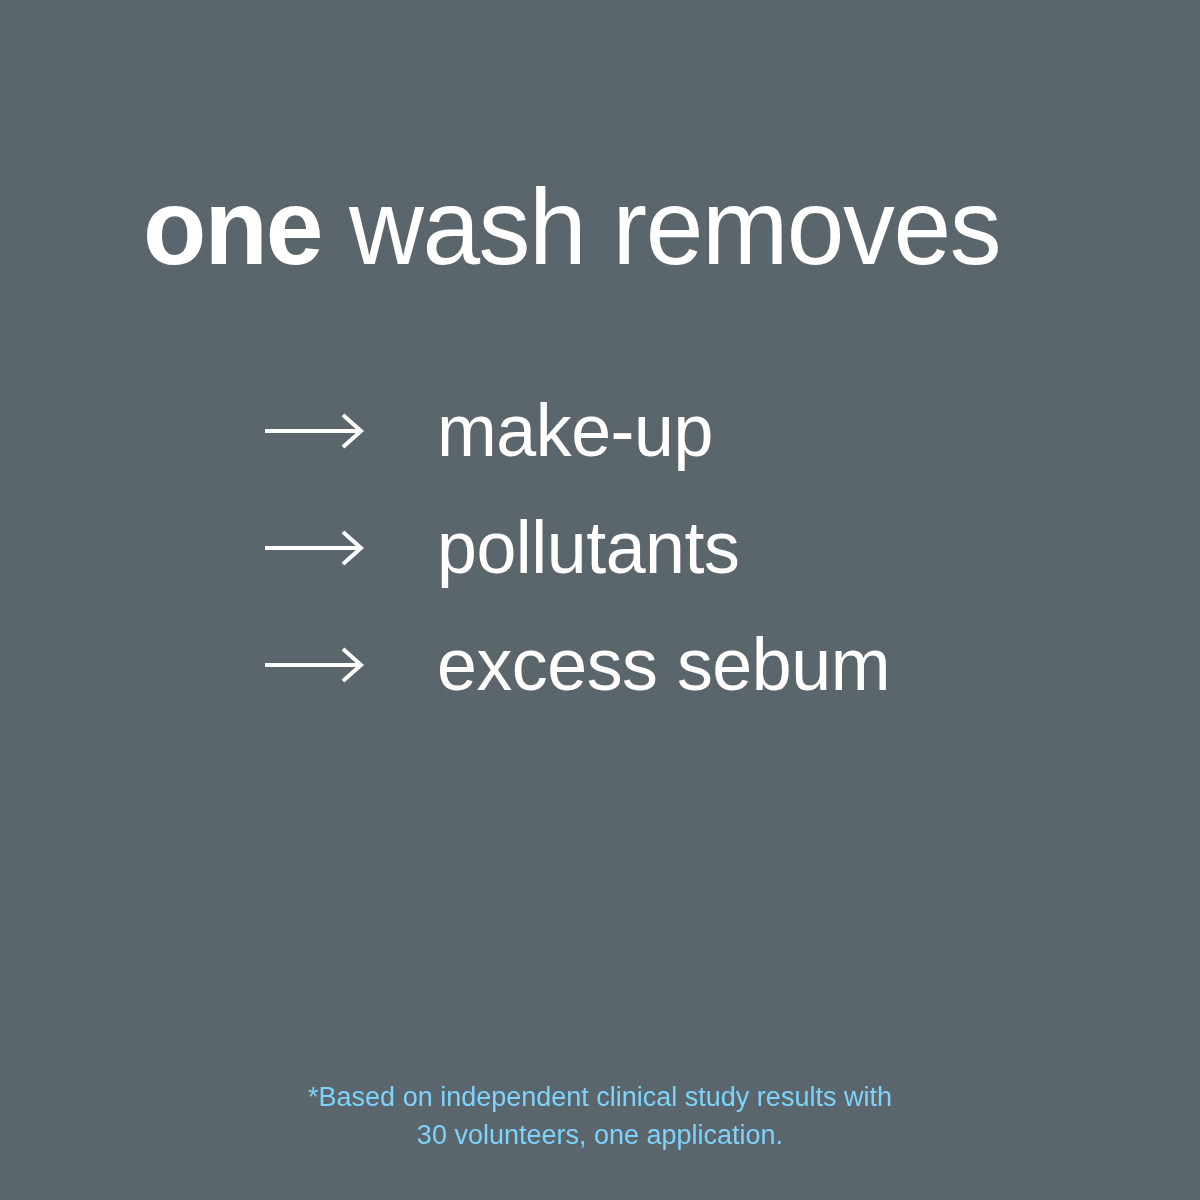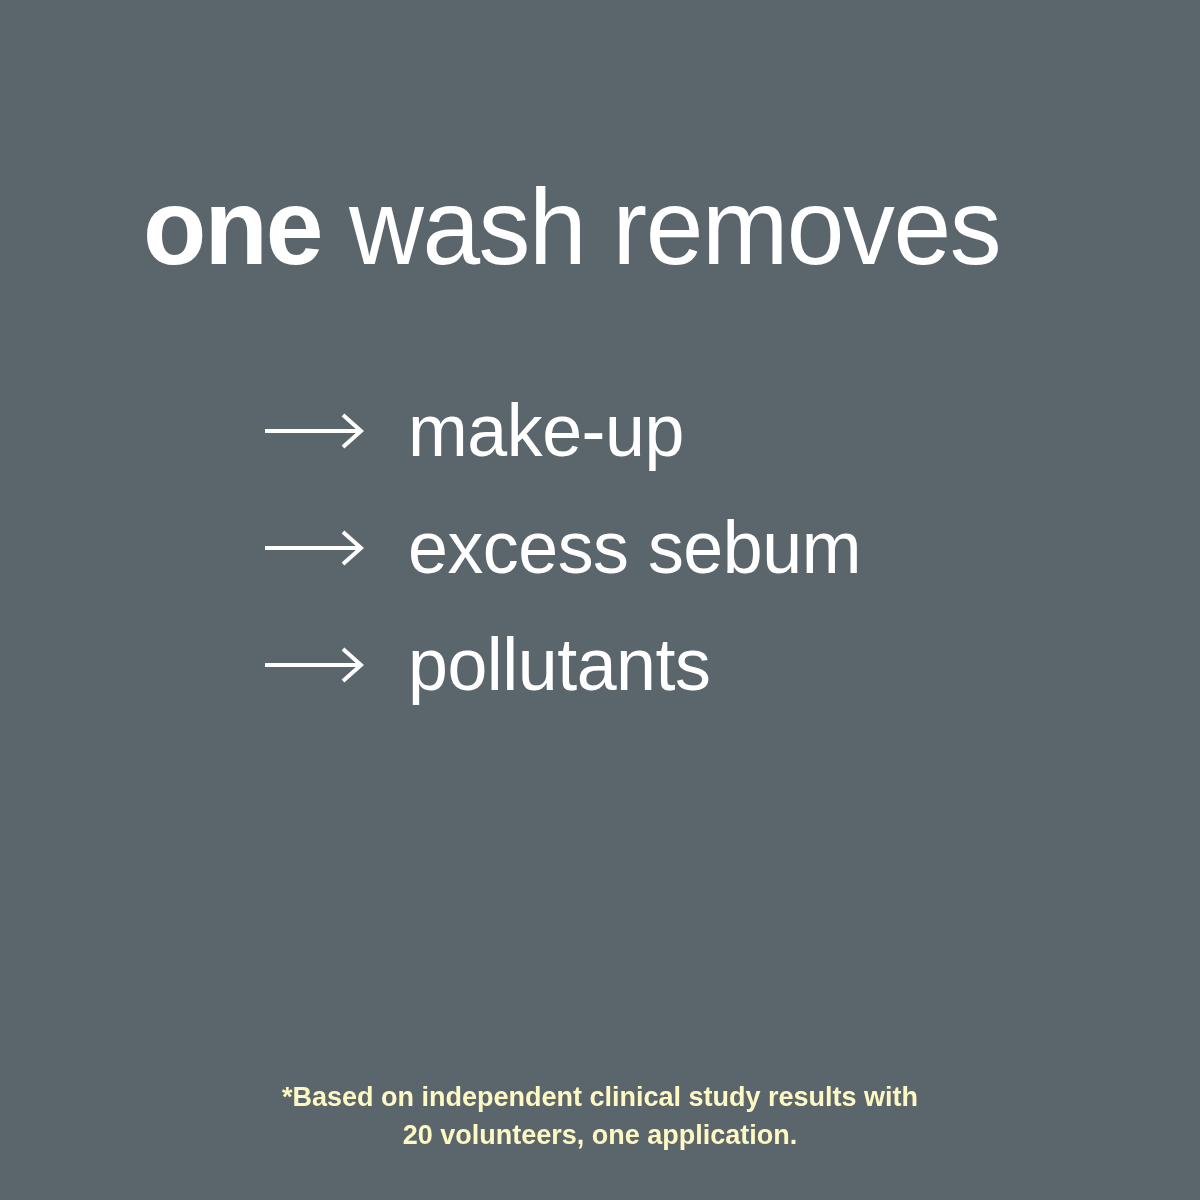--- a/index.html
+++ b/index.html
@@ -55,20 +55,21 @@
     width: 860px;
     list-style: none;
     margin: 0;
     padding: 0;
   }
   .removal-item {
     display: flex;
     align-items: center;
     height: 117px;
     color: #ffffff;
+    gap: 29px;
   }
   .arrow-icon {
     flex: 0 0 auto;
     width: 102px;
     height: 40px;
     margin-right: 42px;
     display: block;
   }
   .arrow-icon svg {
     display: block;
@@ -87,25 +88,25 @@
     transform-origin: left center;
   }
 
   
   .footnote {
     position: absolute;
     left: 0;
     right: 0;
     top: 1078px;
     text-align: center;
-    color: #fef9c3;
+    color: #7dd3fc;
     font-family: "Liberation Sans", sans-serif;
     font-size: 27px;
     line-height: 38px;
-    font-weight: 700;
+    font-weight: 400;
     letter-spacing: 0px;
   }
   .footnote-line {
     display: block;
   }
 </style>
 </head>
 <body>
 
 <div id="poster">
@@ -128,33 +129,33 @@
 
 
 
     <li class="removal-item">
       <span class="arrow-icon">
         <svg viewBox="0 0 102 40" xmlns="http://www.w3.org/2000/svg">
           <line x1="1" y1="20" x2="96" y2="20" stroke="#ffffff" stroke-width="4" stroke-linecap="butt"></line>
           <polyline points="79,4 97,20 79,36" fill="none" stroke="#ffffff" stroke-width="4" stroke-linecap="butt" stroke-linejoin="miter"></polyline>
         </svg>
       </span>
-      <span class="item-label">excess sebum</span>
+      <span class="item-label">pollutants</span>
     </li>
 
     <li class="removal-item">
       <span class="arrow-icon">
         <svg viewBox="0 0 102 40" xmlns="http://www.w3.org/2000/svg">
           <line x1="1" y1="20" x2="96" y2="20" stroke="#ffffff" stroke-width="4" stroke-linecap="butt"></line>
           <polyline points="79,4 97,20 79,36" fill="none" stroke="#ffffff" stroke-width="4" stroke-linecap="butt" stroke-linejoin="miter"></polyline>
         </svg>
       </span>
-      <span class="item-label">pollutants</span>
+      <span class="item-label">excess sebum</span>
     </li>
 
   </ul>
 
   <div class="footnote">
     <span class="footnote-line">*Based on independent clinical study results with</span>
-    <span class="footnote-line">20 volunteers, one application.</span>
+    <span class="footnote-line">30 volunteers, one application.</span>
   </div>
 
 </div>
 
 </body></html>

